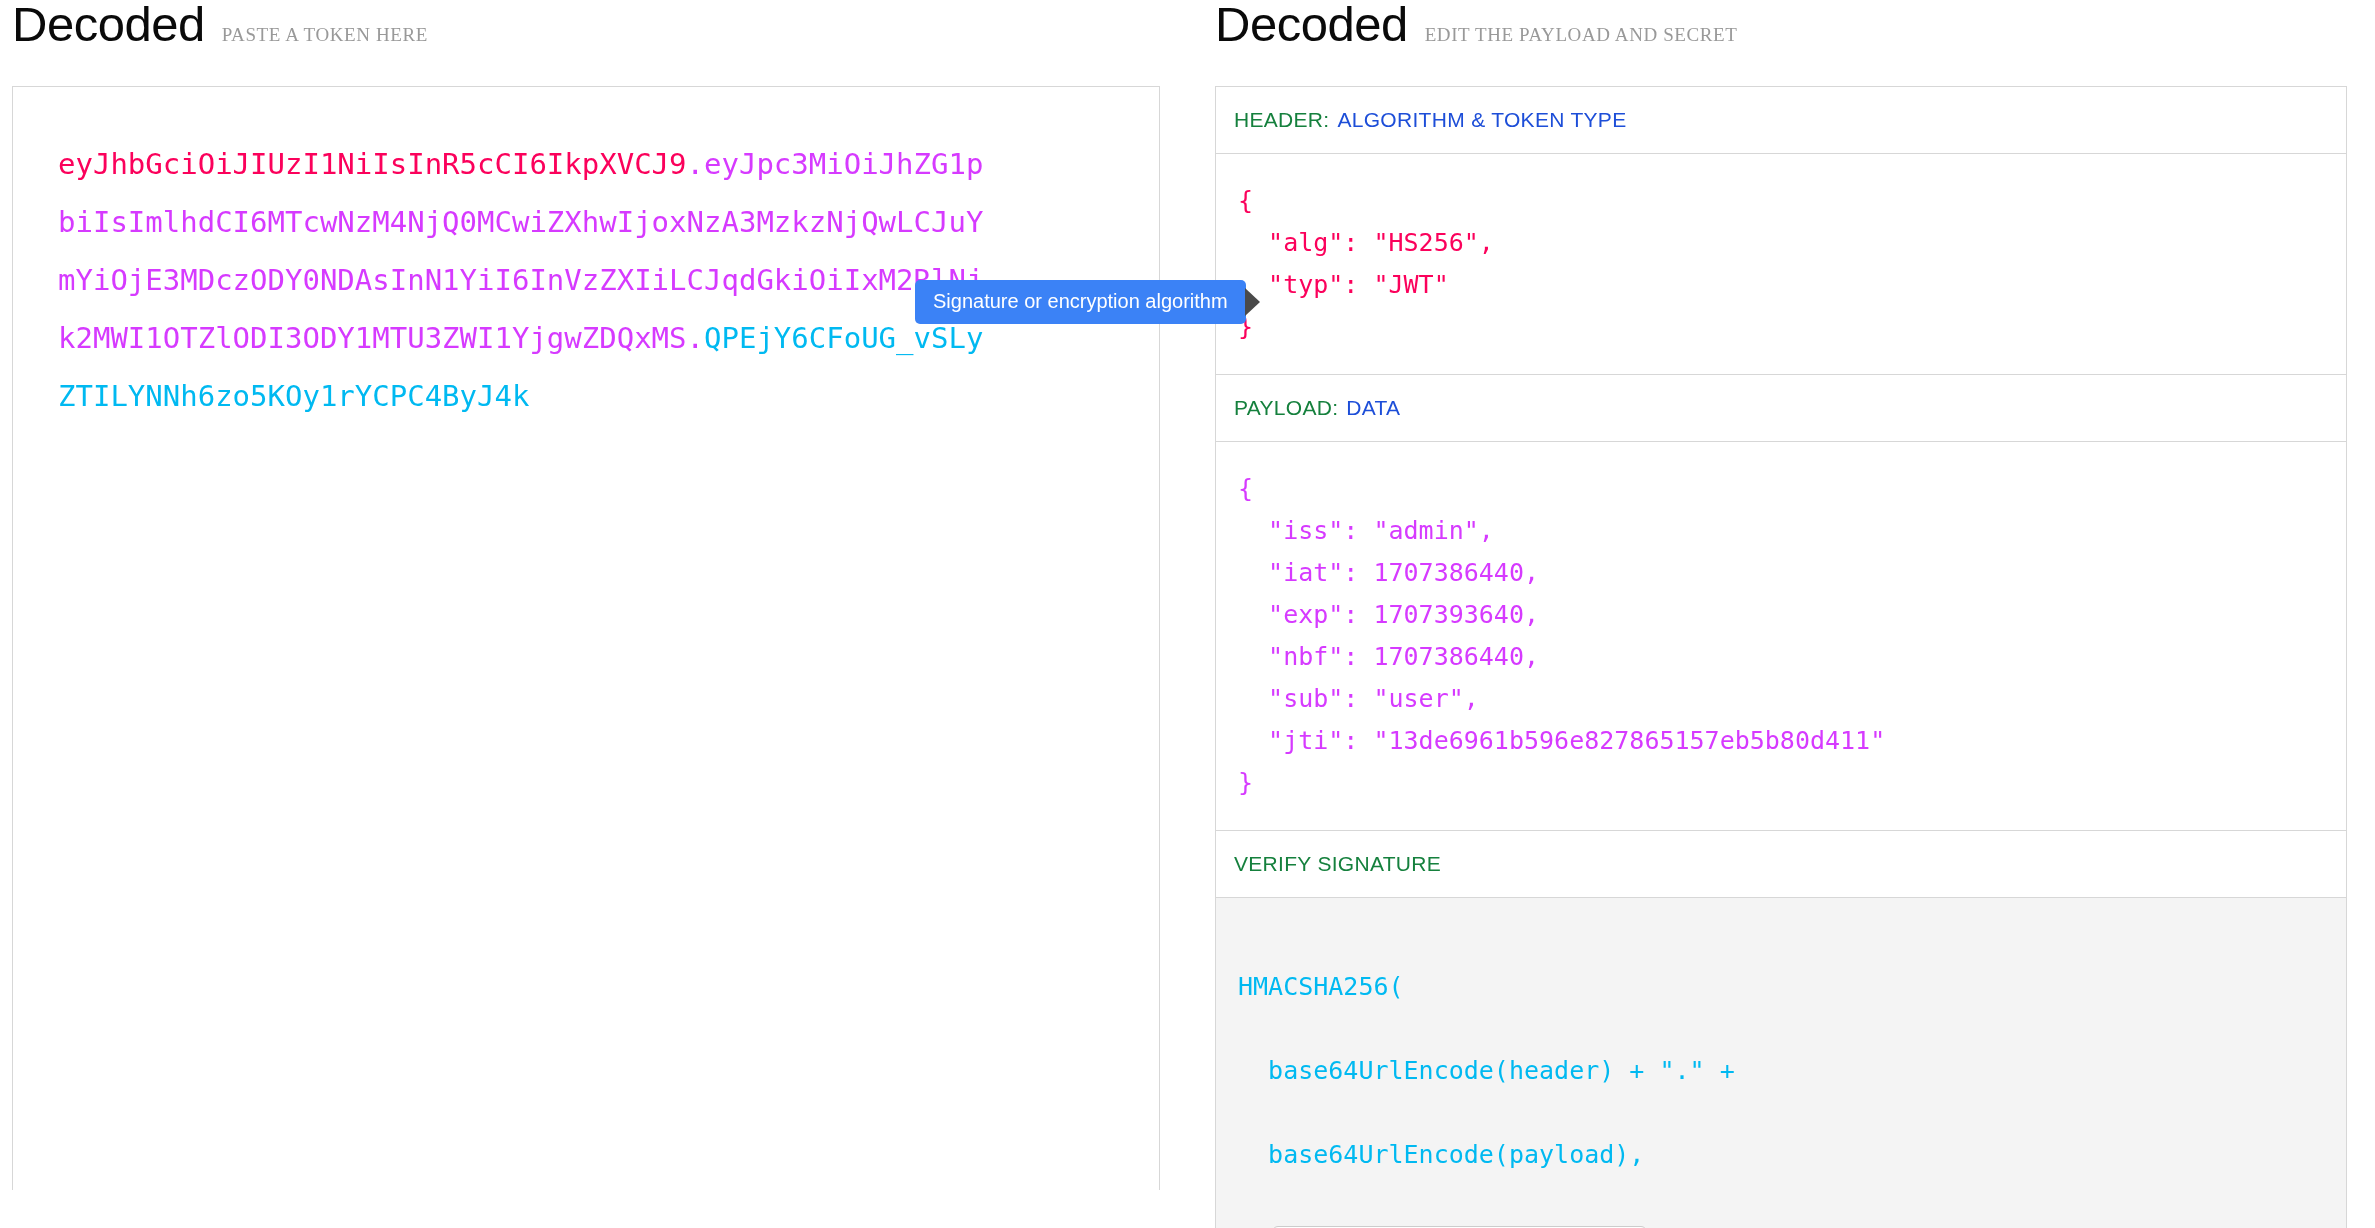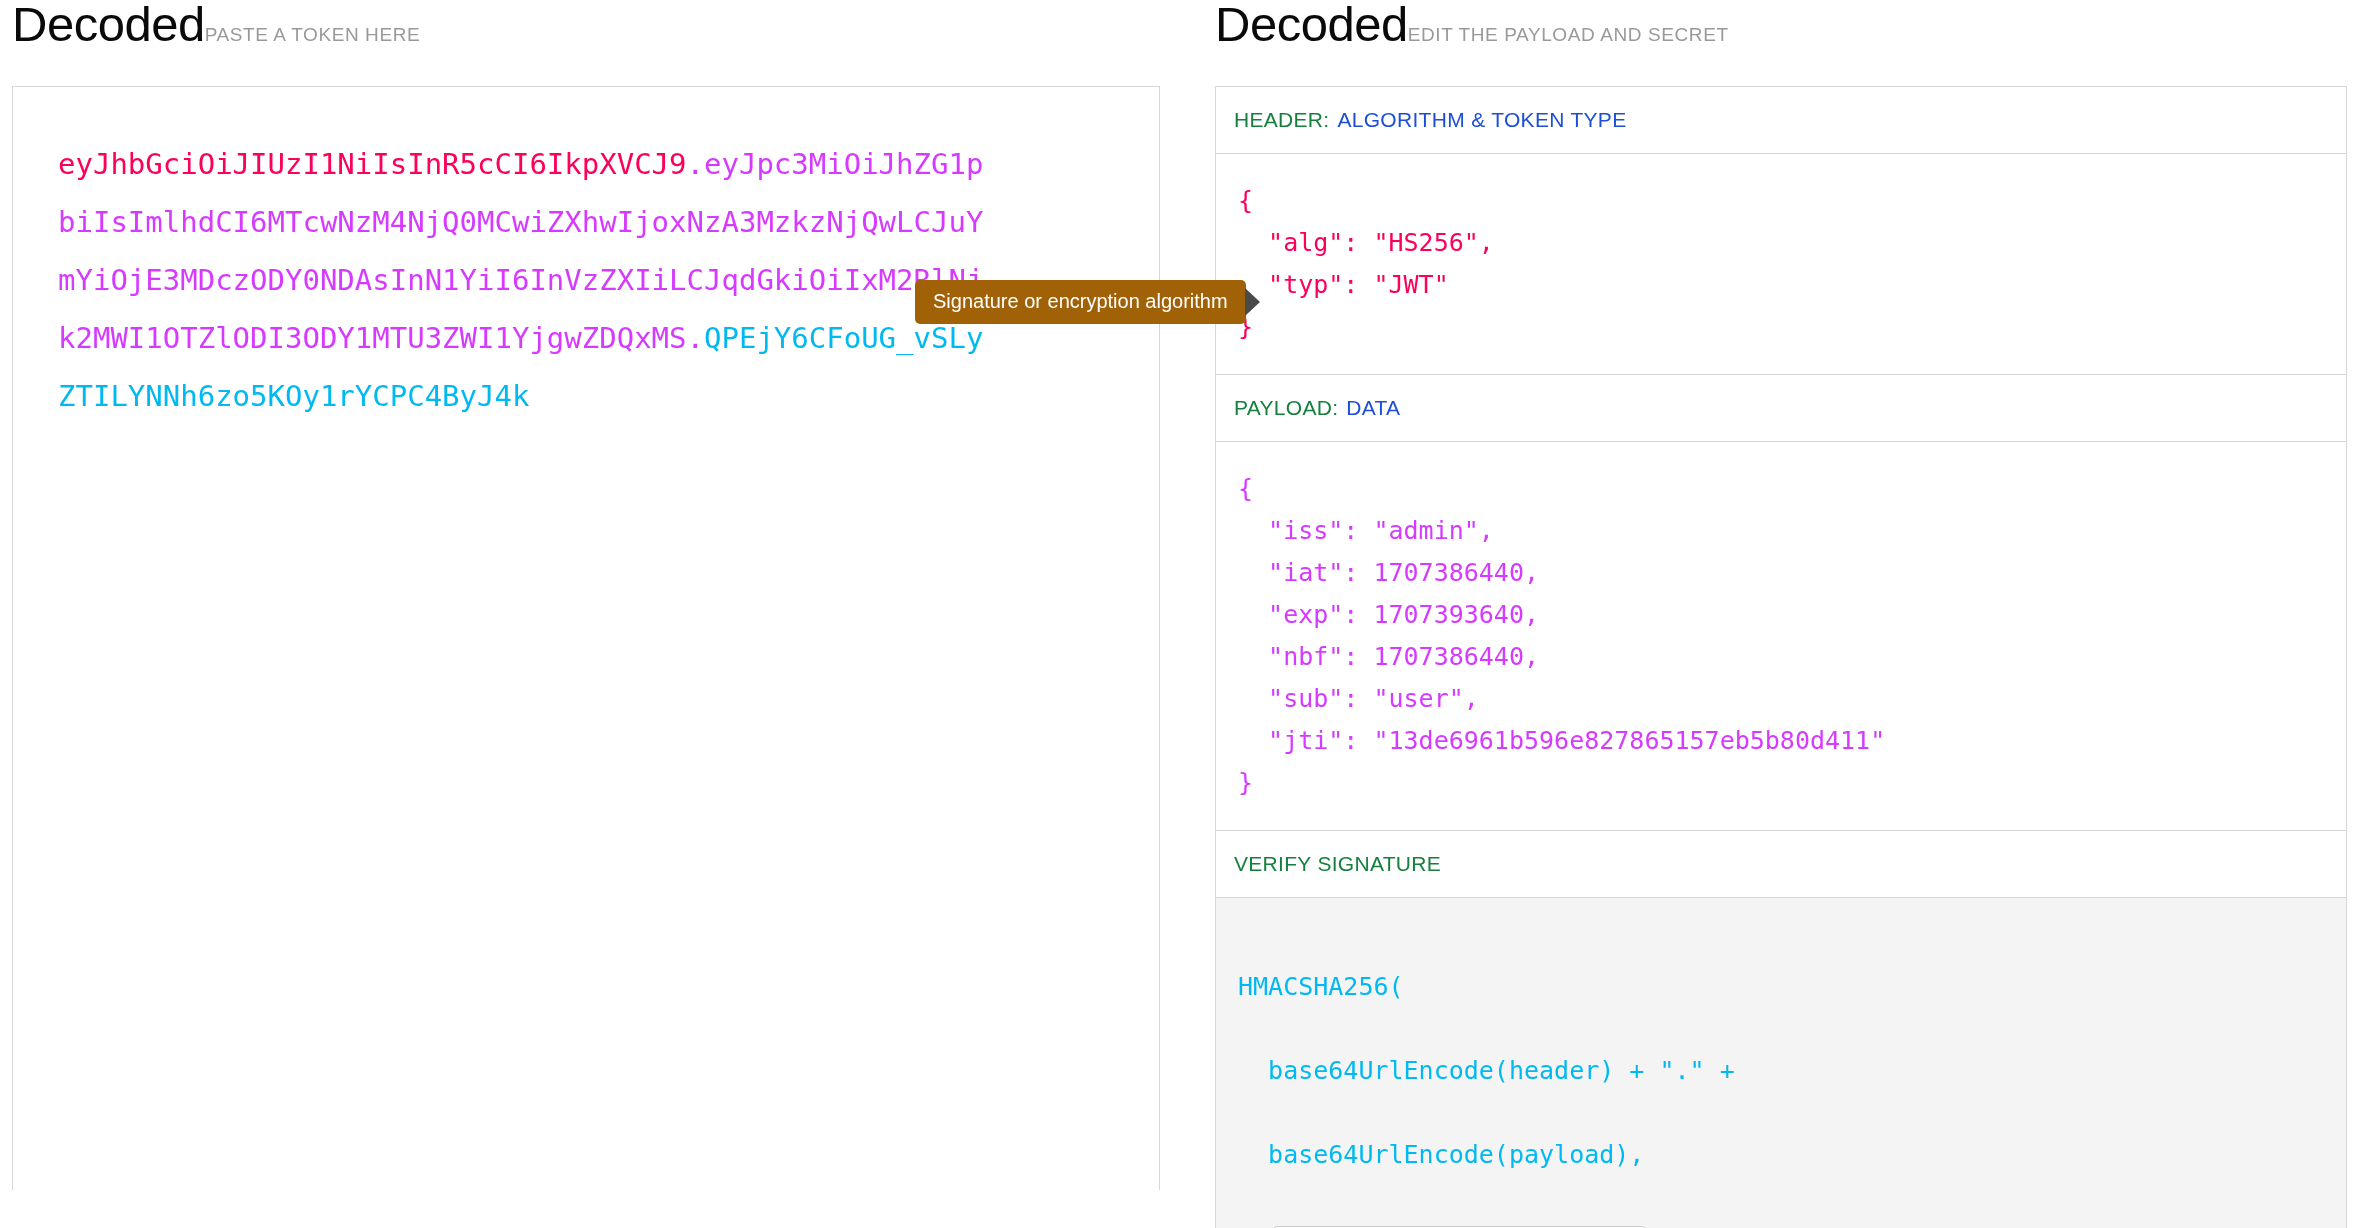--- a/index.html
+++ b/index.html
@@ -28,22 +28,24 @@
     font-size: 49px;
     font-weight: 400;
     color: #0a0a0a;
     letter-spacing: -0.5px;
     line-height: 1;
   }
   .title-sub {
     font-size: 19px;
     color: #999999;
     letter-spacing: 0.6px;
+    margin-left: 17px;
     text-transform: uppercase;
     white-space: nowrap;
+    font-family: Liberation Serif, serif;
   }
 
   
   .encoded-box {
     margin: 0 30px 0 12px;
     border: 1px solid #d7d7d7;
     background: #ffffff;
     height: 1104px;
     border-bottom: none;
     padding: 48px 40px 0 45px;
@@ -59,21 +61,21 @@
   }
   .seg-header { color: #fb015b; }
   .seg-payload { color: #d63aff; }
   .seg-signature { color: #00b9f1; }
 
   
   .tooltip {
     position: absolute;
     left: 915px;
     top: 280px;
-    background: #a16207;
+    background: #3b82f6;
     color: #ffffff;
     font-size: 20px;
     font-family: "Liberation Sans", sans-serif;
     padding: 10px 18px 11px 18px;
     border-radius: 5px;
     white-space: nowrap;
     z-index: 40;
     line-height: 1.15;
   }
   .tooltip::after {

